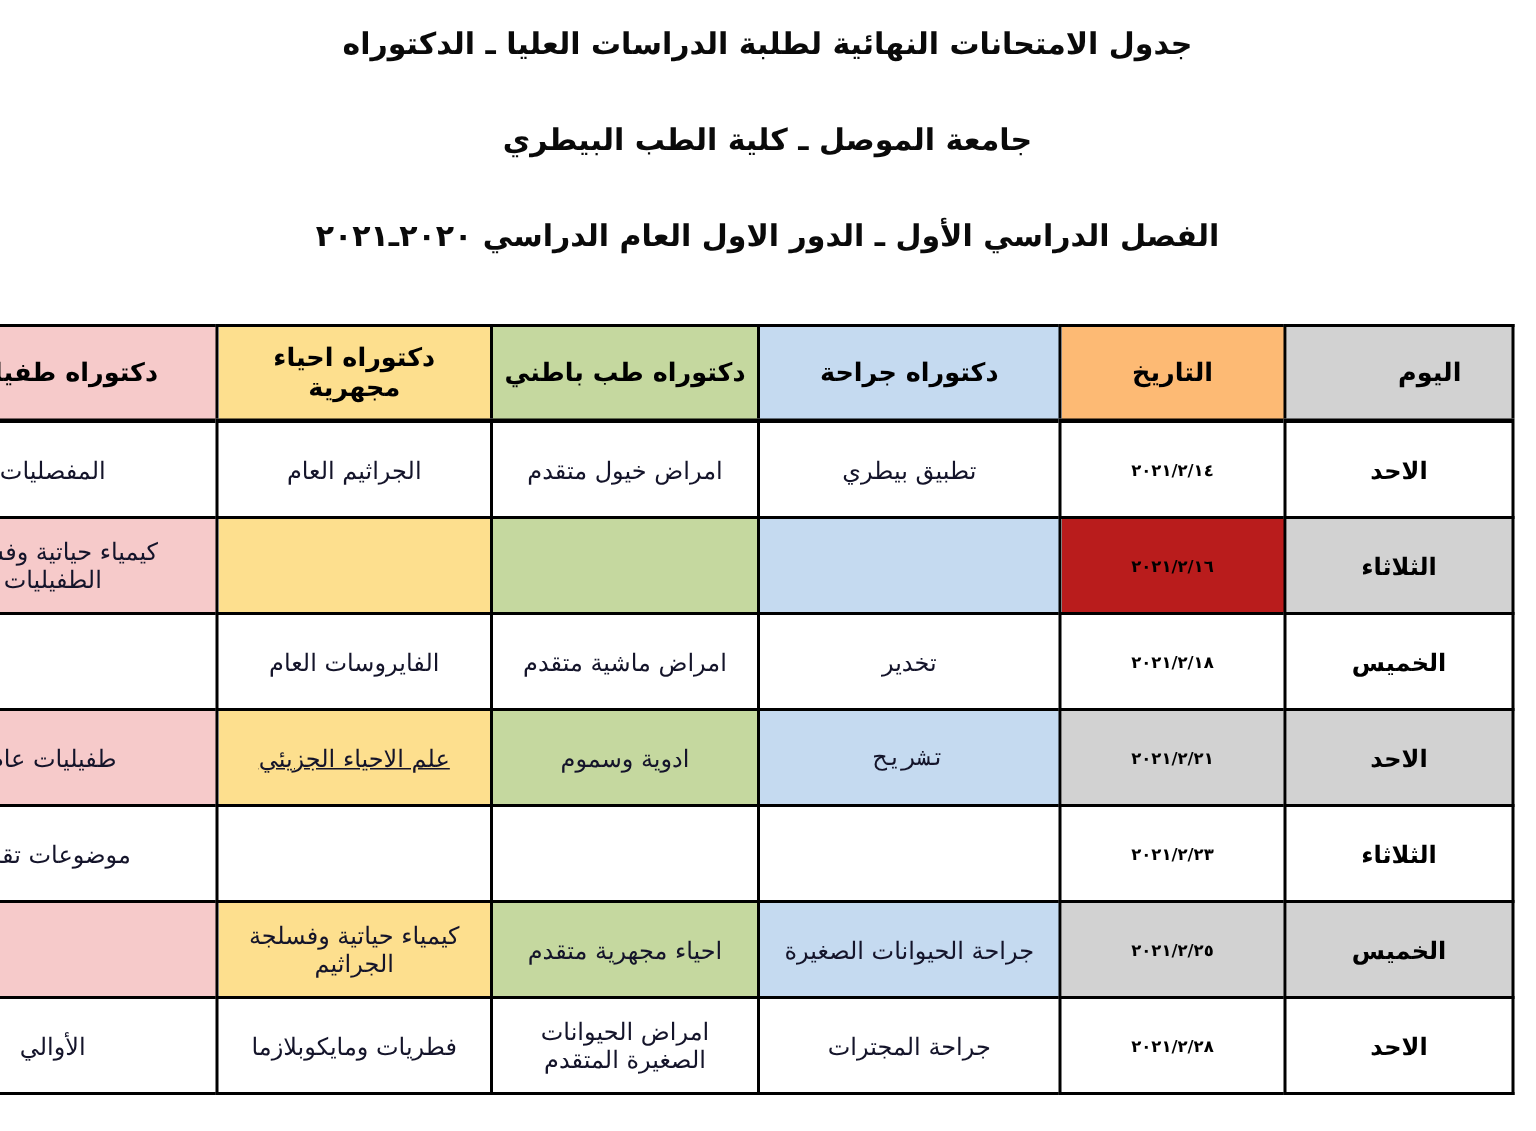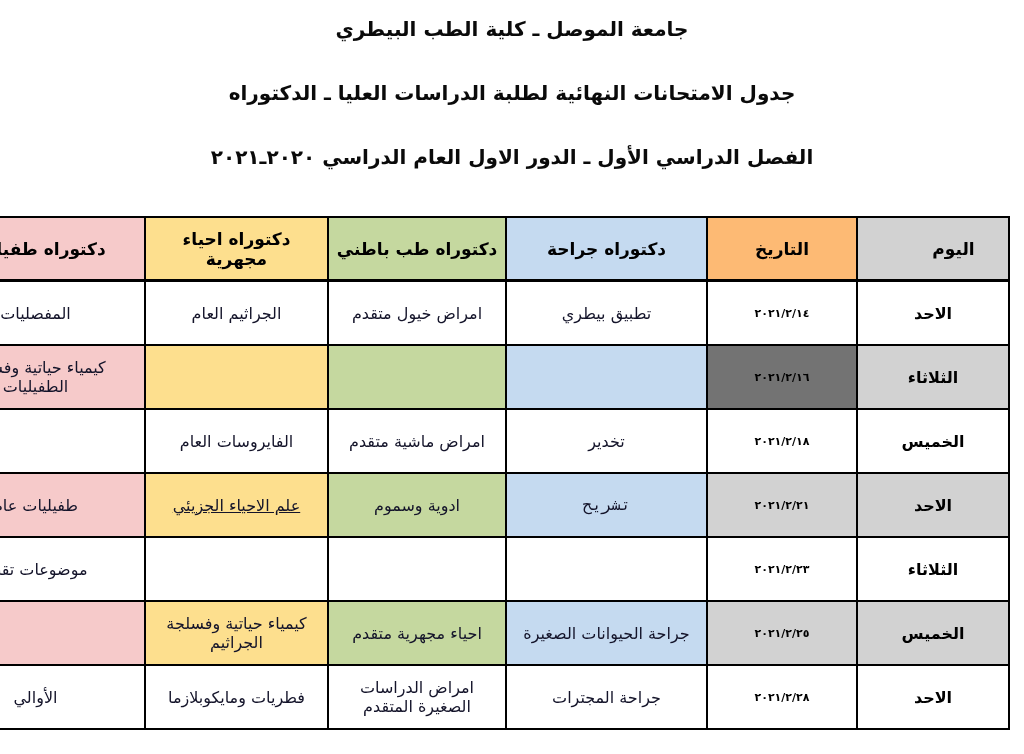--- a/index.html
+++ b/index.html
@@ -34,22 +34,22 @@
   }
   .exam-table td.cell-date{ font-size:11px; }
   
   .col-day{width:99px;} .col-date{width:138px;} .col-surgery{width:189px;}
   .col-internal{width:166px;margin-left:48px;} .col-micro{width:171px;} .col-parasitology{width:207px;}
 </style>
 </head>
 <body>
 
 <div class="titles">
+  <p class="title-line">جدول الامتحانات النهائية لطلبة الدراسات العليا ـ الدكتوراه</p>
   <p class="title-line">جامعة الموصل ـ كلية الطب البيطري</p>
-  <p class="title-line">جدول الامتحانات النهائية لطلبة الدراسات العليا ـ الدكتوراه</p>
   <p class="title-line">الفصل الدراسي الأول ـ الدور الاول العام الدراسي ٢٠٢٠ـ٢٠٢١</p>
 </div>
 
 <table class="exam-table">
   <thead>
     <tr>
         <th class="col-day" style="background: rgb(210, 210, 210); padding-left: 46px;">اليوم</th>
         <th class="col-date" style="background: #fdba74;">التاريخ</th>
         <th class="col-surgery" style="background: rgb(197, 218, 240);">دكتوراه جراحة</th>
         <th class="col-internal" style="background: rgb(197, 216, 159);">دكتوراه طب باطني</th>
@@ -61,21 +61,21 @@
       <tr>
         <td class="col-day cell-day">الاحد</td>
         <td class="col-date cell-date">٢٠٢١/٢/١٤</td>
         <td class="col-surgery cell-surgery">تطبيق بيطري</td>
         <td class="col-internal cell-internal">امراض خيول متقدم</td>
         <td class="col-micro cell-micro">الجراثيم العام</td>
         <td class="col-parasitology cell-parasitology">المفصليات</td>
       </tr>
       <tr>
         <td class="col-day cell-day" style="background: rgb(210, 210, 210);">الثلاثاء</td>
-        <td class="col-date cell-date" style="background: #737373; margin-left: 36px;">٢٠٢١/٢/١٦</td>
+        <td class="col-date cell-date" style="background: #b91c1c; margin-left: 36px;">٢٠٢١/٢/١٦</td>
         <td class="col-surgery cell-surgery" style="background: rgb(197, 218, 240);"></td>
         <td class="col-internal cell-internal" style="background: rgb(197, 216, 159);"></td>
         <td class="col-micro cell-micro" style="background: rgb(253, 223, 142);"></td>
         <td class="col-parasitology cell-parasitology" style="background: rgb(246, 202, 202);">كيمياء حياتية وفسلجة الطفيليات</td>
       </tr>
       <tr>
         <td class="col-day cell-day">الخميس</td>
         <td class="col-date cell-date">٢٠٢١/٢/١٨</td>
         <td class="col-surgery cell-surgery">تخدير</td>
         <td class="col-internal cell-internal">امراض ماشية متقدم</td>
@@ -103,18 +103,18 @@
         <td class="col-date cell-date" style="background: rgb(210, 210, 210);">٢٠٢١/٢/٢٥</td>
         <td class="col-surgery cell-surgery" style="background: rgb(197, 218, 240);">جراحة الحيوانات الصغيرة</td>
         <td class="col-internal cell-internal" style="background: rgb(197, 216, 159);">احياء مجهرية متقدم</td>
         <td class="col-micro cell-micro" style="background: rgb(253, 223, 142);">كيمياء حياتية وفسلجة الجراثيم</td>
         <td class="col-parasitology cell-parasitology" style="background: rgb(246, 202, 202);"></td>
       </tr>
       <tr>
         <td class="col-day cell-day">الاحد</td>
         <td class="col-date cell-date">٢٠٢١/٢/٢٨</td>
         <td class="col-surgery cell-surgery">جراحة المجترات</td>
-        <td class="col-internal cell-internal">امراض الدراسات الصغيرة المتقدم</td>
+        <td class="col-internal cell-internal">امراض الحيوانات الصغيرة المتقدم</td>
         <td class="col-micro cell-micro">فطريات ومايكوبلازما</td>
         <td class="col-parasitology cell-parasitology">الأوالي</td>
       </tr>
     </tbody>
 </table>
 
 </body></html>

